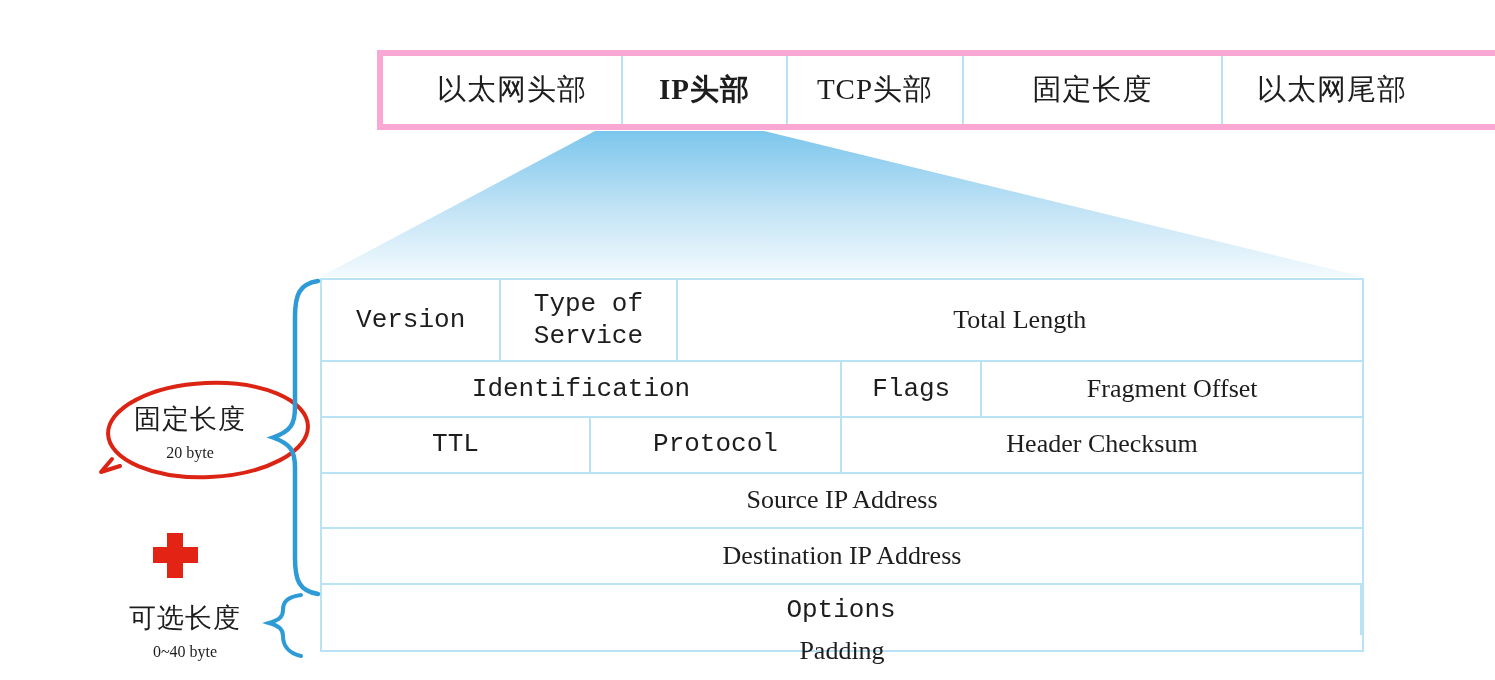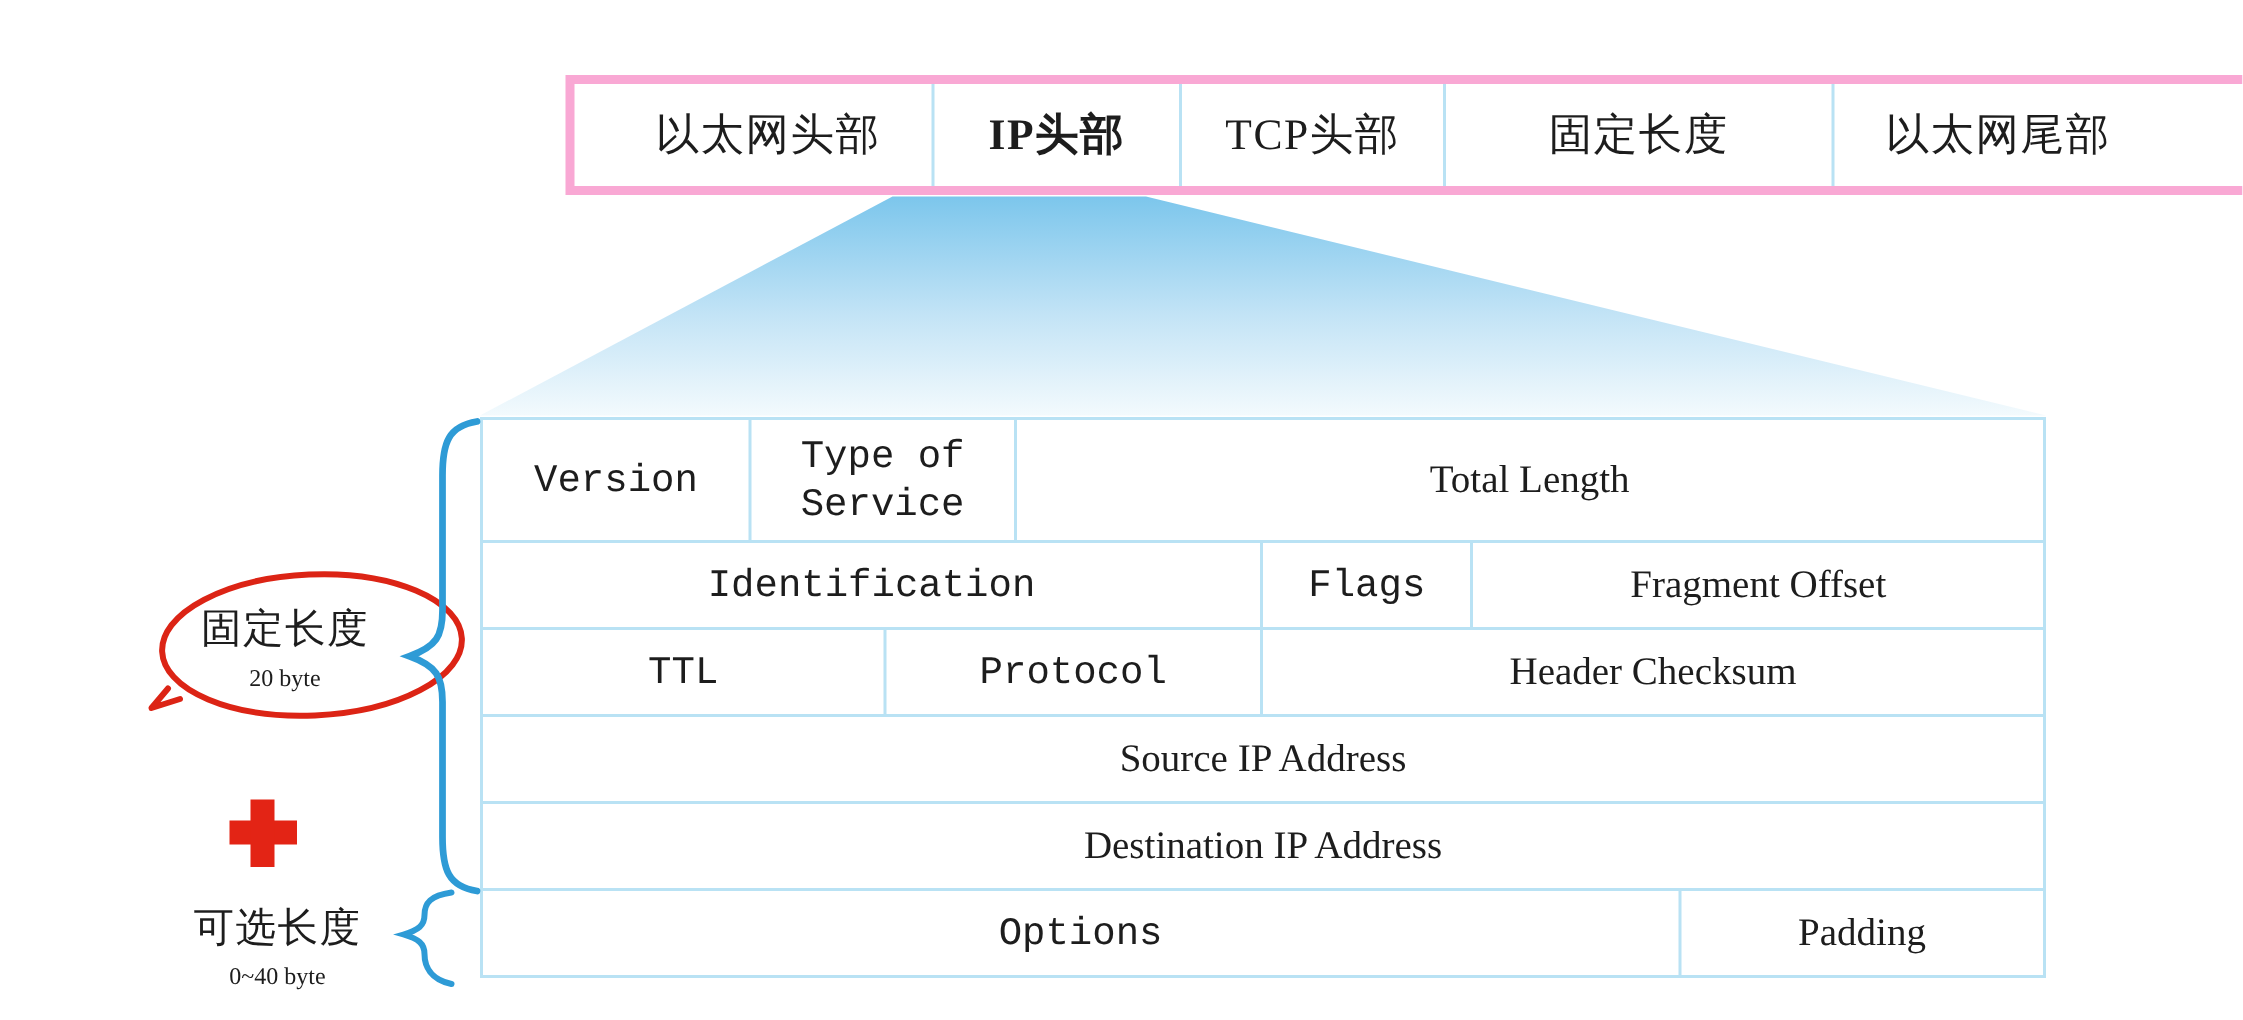--- a/index.html
+++ b/index.html
@@ -33,21 +33,21 @@
   .strip-cell.em{font-weight:bold;}
 
   
   .iptable{
     position:absolute;left:320px;top:278px;width:1044px;height:374px;
     display:flex;flex-direction:column;z-index:2;
     border:2px solid #b9e2f4;box-sizing:border-box;
     background:transparent;
   }
   .trow{display:flex;border-bottom:2px solid #b9e2f4;box-sizing:border-box;}
-  .trow:last-child{border-bottom:none;}
+  .trow:last-child{border-bottom:none;flex-direction:column;}
   .trow.r1{height:82px;justify-content:center;}
   .trow.rn{flex:1;}
   .tcell{
     display:flex;align-items:center;justify-content:center;
     font-family:"Liberation Mono","DejaVu Sans Mono",monospace;
     font-size:26px;line-height:1.25;
     text-align:center;white-space:pre-line;
     border-right:2px solid #b9e2f4;box-sizing:border-box;
   }
   .tcell:last-child{border-right:none;font-family:Liberation Serif, serif;}

